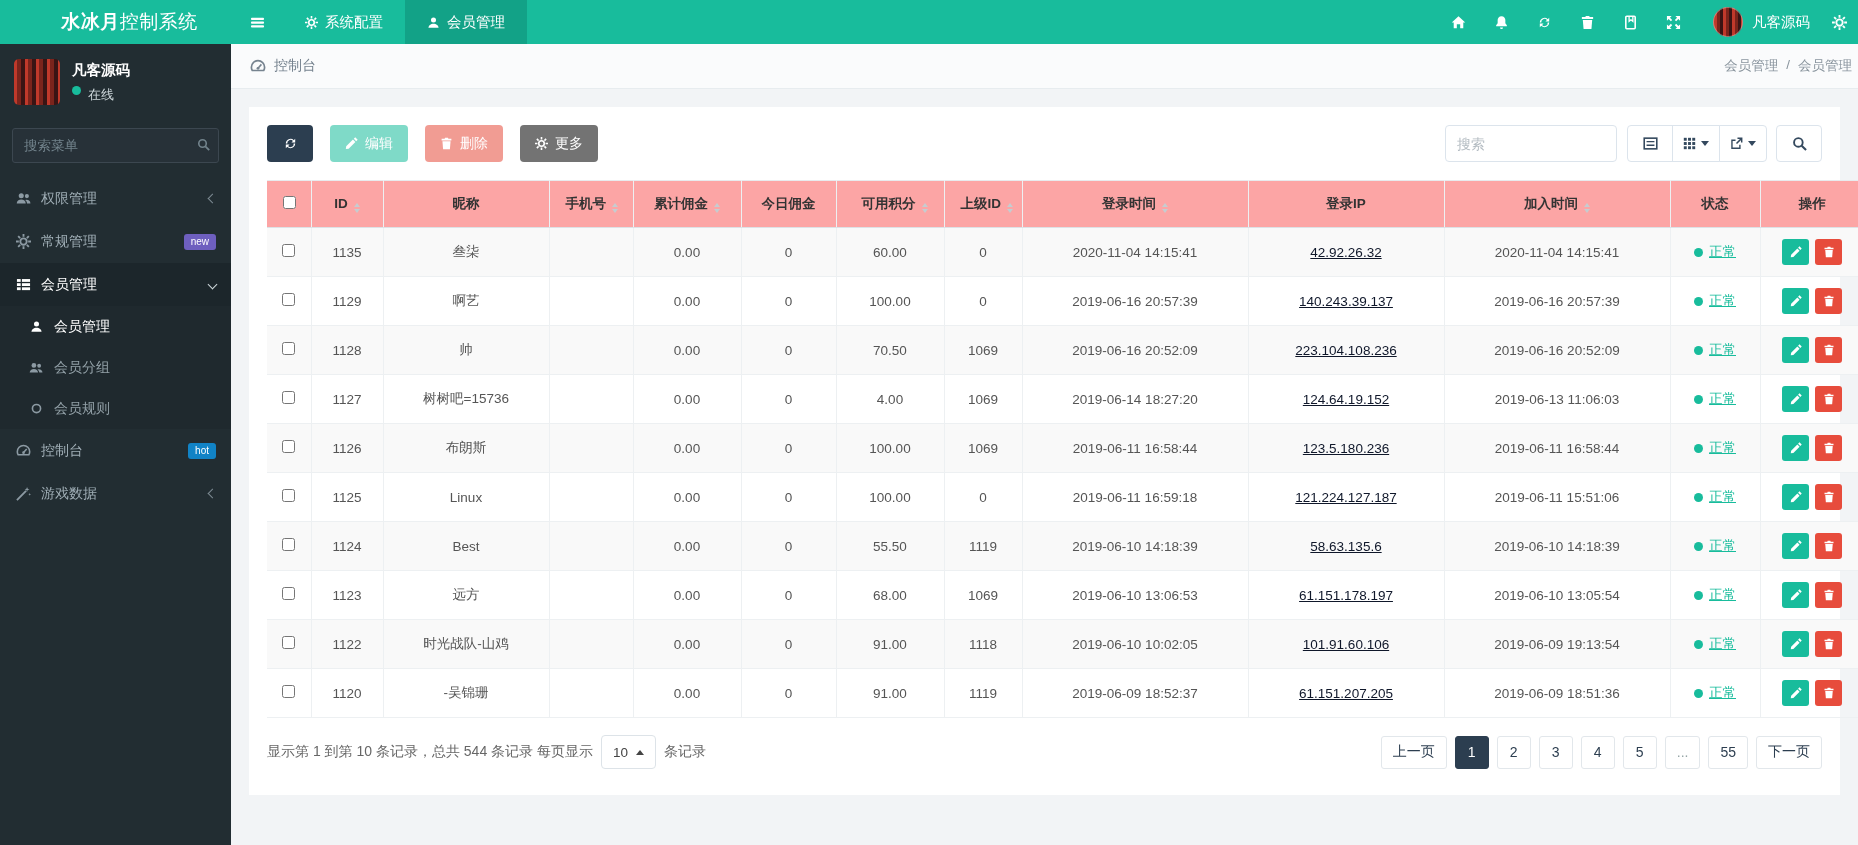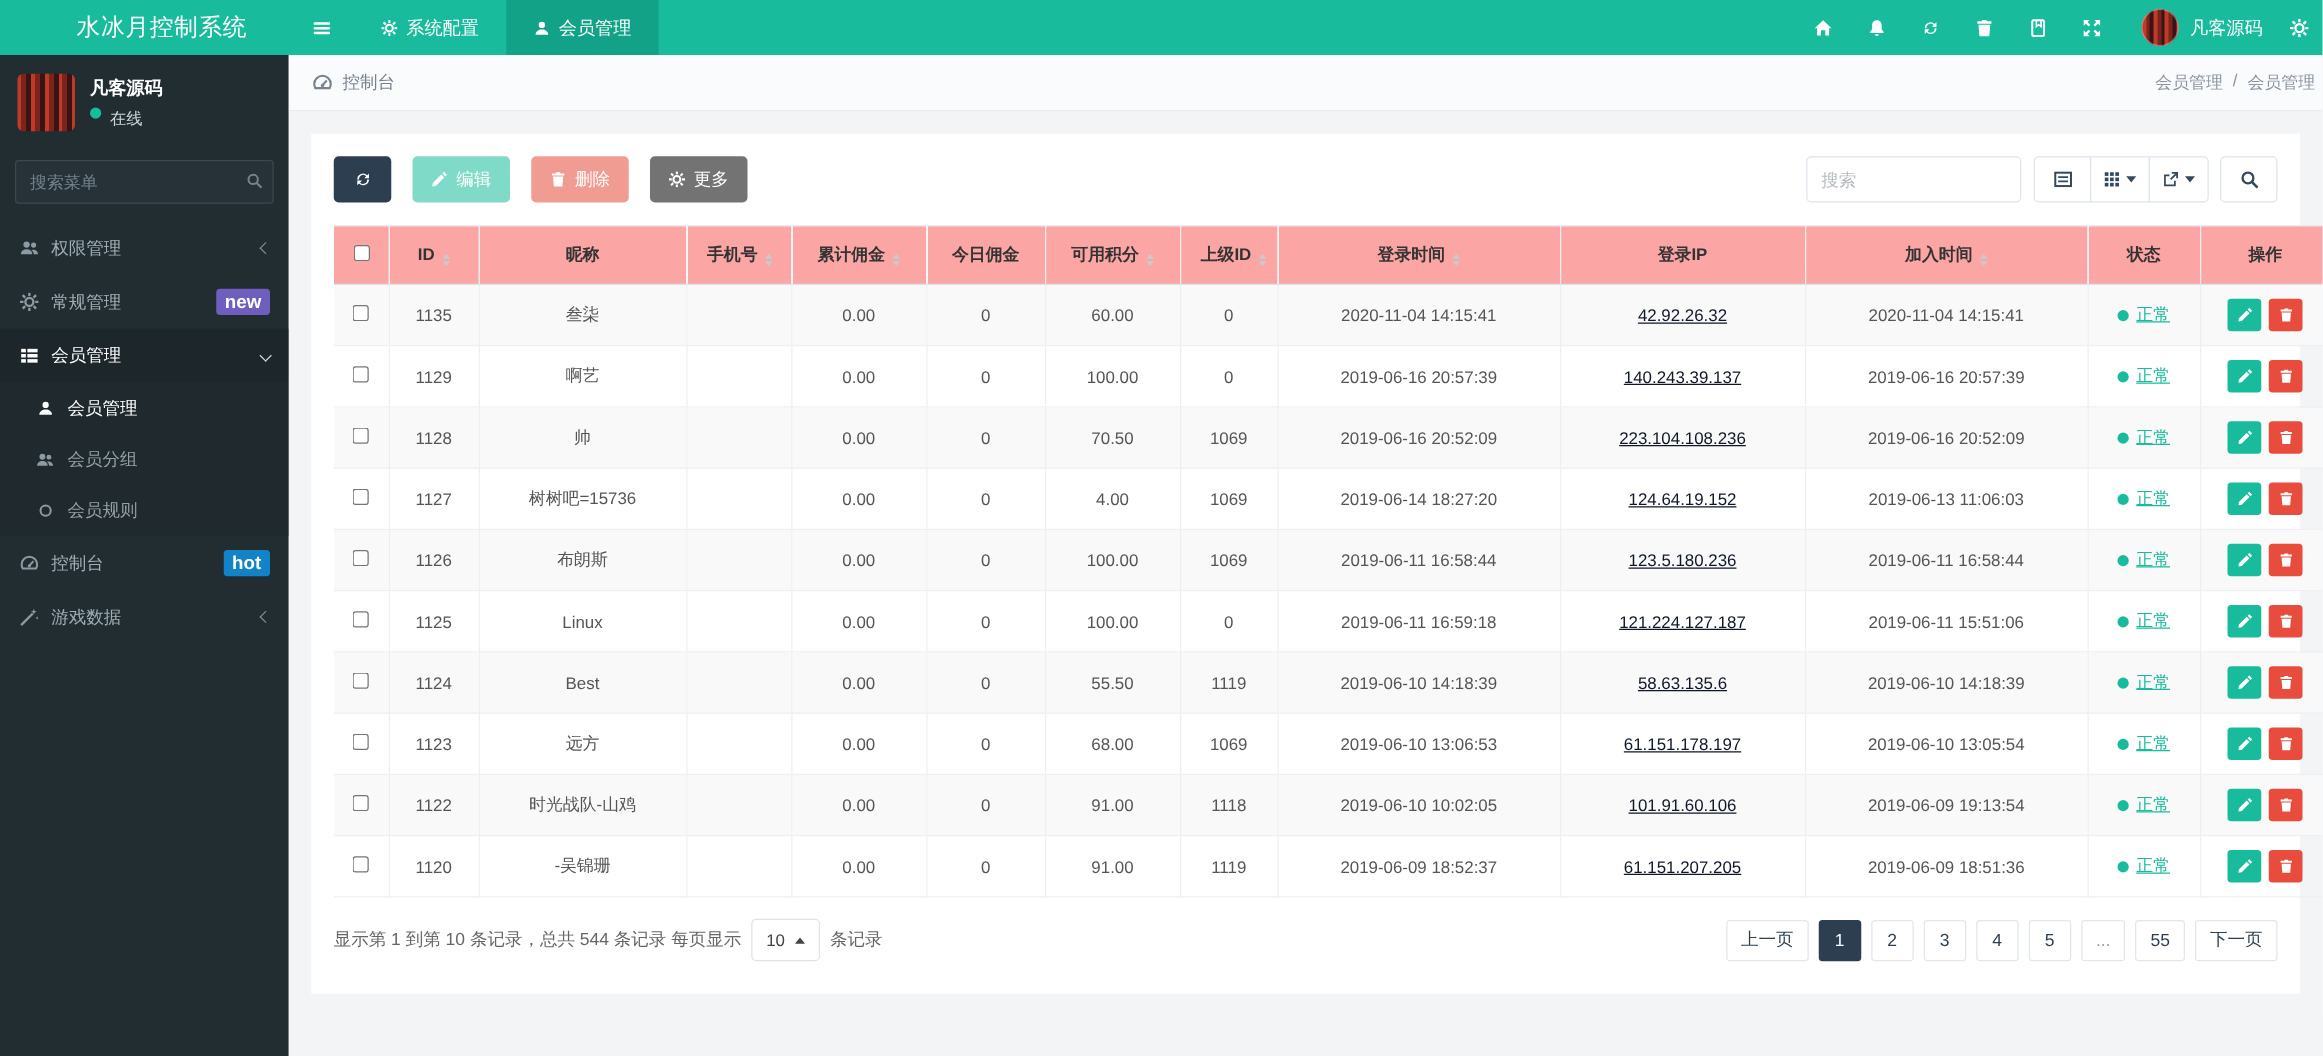--- a/index.html
+++ b/index.html
@@ -8,21 +8,21 @@
     font-family: "Liberation Sans", "DejaVu Sans", sans-serif;
     background:#F2F4F6; color:#333; font-size:14px;
   }
   svg.ic { width:15px; height:15px; fill:currentColor; display:block; }
 
   
   .navbar { position:absolute; top:0; left:0; right:0; height:44px;
     background:#18BC9C; display:flex; align-items:stretch; color:#fff; z-index:10;}
   .brand { width:231px; display:flex; align-items:center; justify-content:center;
     font-size:19px; letter-spacing:.5px; }
-  .brand b { font-weight:normal;margin-left:28px; }
+  .brand b { font-weight:bold;margin-left:28px; }
   .nav-btn { display:flex; align-items:center; justify-content:center;
     width:52px; cursor:pointer; }
   .nav-tab { display:flex; align-items:center; gap:7px; padding:0 22px;
     font-size:14.5px; cursor:pointer; }
   .nav-tab.active { background:#12A287; }
   .nav-right { margin-left:auto; display:flex; align-items:stretch; }
   .nav-ic { width:43px; display:flex; align-items:center; justify-content:center; cursor:pointer;}
   .nav-user { display:flex; align-items:center; gap:9px; padding:0 14px 0 18px; cursor:pointer;}
   .nav-avatar { width:30px; height:30px; border-radius:50%;
     background:repeating-linear-gradient(90deg,#c0392b 0 3px,#7b241c 3px 6px,#3a1414 6px 9px);
@@ -46,21 +46,21 @@
   .menu { margin-top:14px; }
   .mi { height:43px; display:flex; align-items:center; padding:0 15px;
     color:#A0AEB6; font-size:14px; cursor:pointer;}
   .mi .micon { width:16px; margin-right:10px; display:flex; justify-content:center; color:#8C9AA3;}
   .mi.active-parent { background:#1C262B; color:#fff;}
   .mi.active-parent .micon { color:#fff; }
   .chev { width:7px; height:7px; border-right:1.7px solid #7D8B93; border-bottom:1.7px solid #7D8B93;
     display:inline-block; margin-left:auto;}
   .chev.left { transform:rotate(135deg);}
   .chev.down { transform:rotate(45deg); border-color:#cfd8dc;}
-  .badge { margin-left:auto; color:#fff; font-size:15px; font-weight:bold;
+  .badge { margin-left:auto; color:#fff; font-size:10px; font-weight:normal;
     padding:3px 7px; border-radius:3px; line-height:1;}
   .submenu { background:#1F292E; }
   .submenu .mi { height:41px; padding-left:28px; color:#93A1A8;}
   .submenu .mi.active { color:#fff; }
   .submenu .mi.active .micon { color:#fff; }
 
   
   .main { position:absolute; top:44px; left:231px; right:0; bottom:0;
     background:#F2F4F6; overflow:hidden;}
   .crumbbar { height:45px; background:#FAFBFC; border-bottom:1px solid #E7ECEF;
@@ -489,21 +489,21 @@
             <th style="width: 166px;">昵称</th>
             <th style="width: 84px;">手机号<span class="sort">
                 <i class="s-up"></i>
                 <i class="s-dn"></i>
               </span></th>
             <th style="width: 108px;">累计佣金<span class="sort">
                 <i class="s-up"></i>
                 <i class="s-dn"></i>
               </span></th>
             <th style="width: 95px;">今日佣金</th>
-            <th style="width: 108px;">可用积分<span class="sort">
+            <th style="width: 108px; text-align: right;">可用积分<span class="sort">
                 <i class="s-up"></i>
                 <i class="s-dn"></i>
               </span></th>
             <th style="width: 78px;">上级ID<span class="sort">
                 <i class="s-up"></i>
                 <i class="s-dn"></i>
               </span></th>
             <th style="width: 226px;">登录时间<span class="sort">
                 <i class="s-up"></i>
                 <i class="s-dn"></i>

